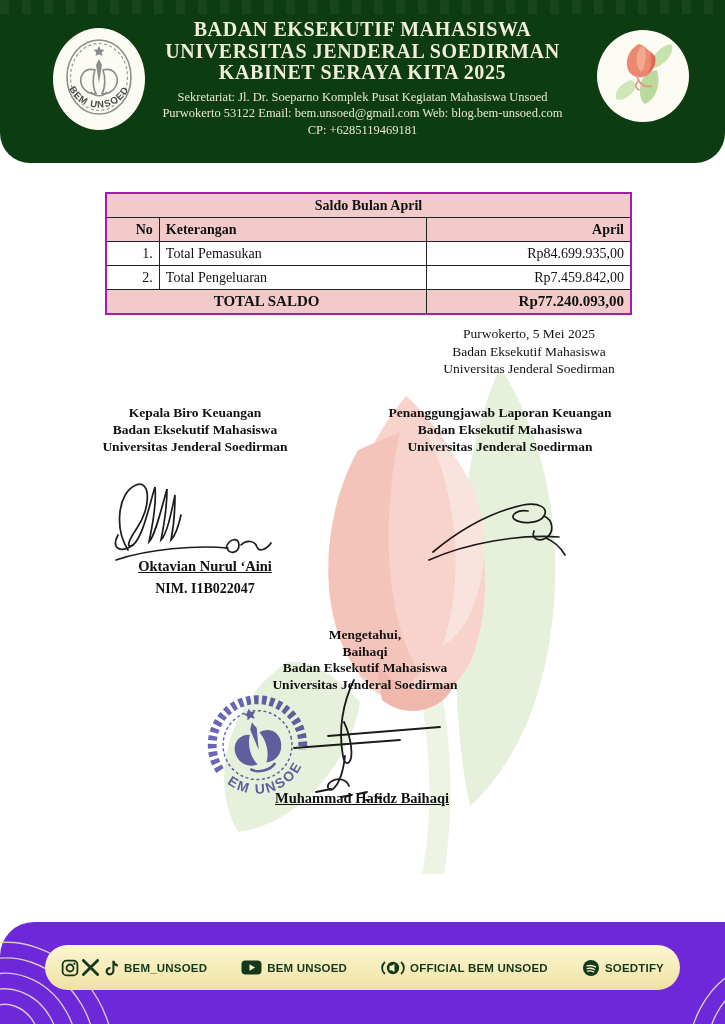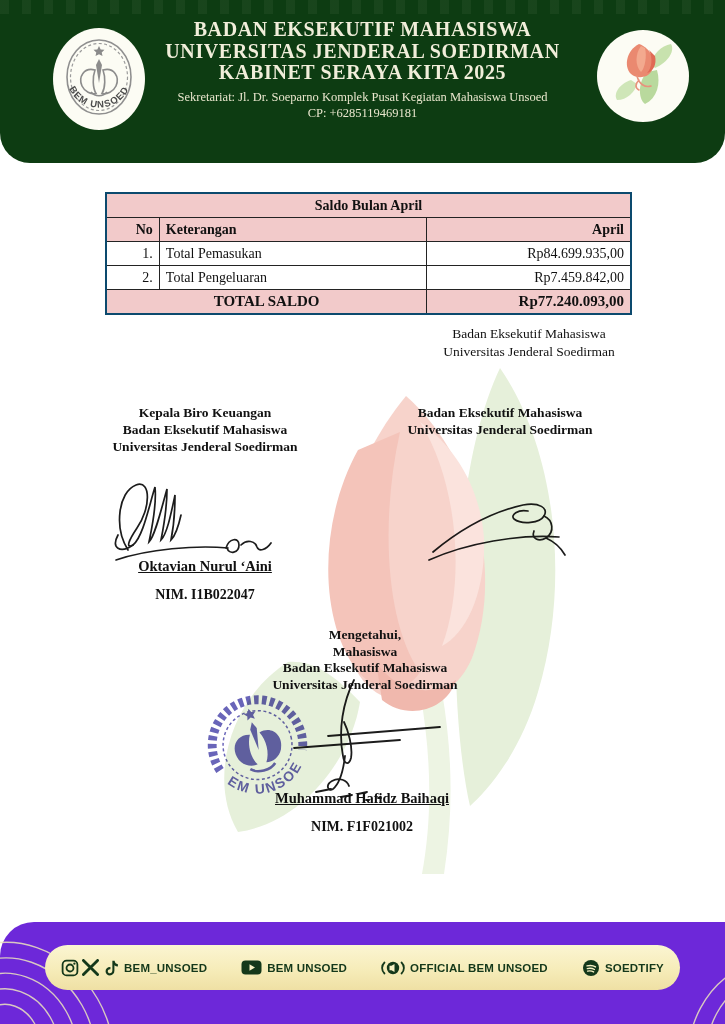--- a/index.html
+++ b/index.html
@@ -15,42 +15,42 @@
                opacity:.5;}
   .header-text{left:120px;top:19px;width:485px;text-align:center;}
   .header-title{color:#f1eeda;font-weight:bold;font-size:20px;line-height:21.5px;letter-spacing:.6px;}
   .header-address{margin-top:5px;color:#e9e6cd;font-size:12.5px;line-height:16.5px;}
   .logo{background:transparent;}
 
   
   table.saldo{left:105px;top:192px;width:527px;border-collapse:collapse;position:absolute;
               font-size:14px;z-index:2;background:#fff;}
   table.saldo td,table.saldo th{border:1px solid #232323;padding:2px 6px;height:19px;}
-  table.saldo{border:2px solid #0c4a6e;}
+  table.saldo{border:2px solid #a21caf;}
   .t-pink{background:#f2caca;}
   .t-title{font-weight:bold;text-align:center;}
   .t-head{font-weight:bold;text-align:center;}
   .t-no{width:42px;text-align:right;}
   .t-ket{width:272px;text-align:left;margin-top:48px;}
   .t-saldo{width:199px;text-align:right;}
   .t-total-label{font-weight:bold;text-align:center;font-size:15px;}
   .t-total-val{font-weight:bold;text-align:right;font-size:15px;margin-top:32px;}
 
   
   .date-block{left:423px;top:325px;width:212px;text-align:center;font-size:13.5px;line-height:17.5px;z-index:2;}
   .roles{text-align:center;font-weight:bold;font-size:13.5px;line-height:17px;z-index:2;}
-  .sig-left-roles{left:70px;top:404px;width:270px;}
+  .sig-left-roles{left:60px;top:404px;width:270px;}
   .sig-right-roles{left:345px;top:404px;width:310px;}
   .sig-center-roles{left:222px;top:627px;width:286px;line-height:16.5px;}
   .namebox{text-align:center;z-index:3;}
   .sig-left-name{left:70px;top:558px;width:270px;}
   .sig-right-name{left:345px;top:571px;width:310px;}
   .sig-center-name{left:212px;top:790px;width:300px;}
   .person-name{font-weight:bold;font-size:14.5px;text-decoration:underline;}
-  .person-nim{font-weight:bold;font-size:14px;margin-top:12px;}
+  .person-nim{font-weight:bold;font-size:14px;margin-top:6px;}
 
   
   .ink{z-index:3;mix-blend-mode:multiply;}
   .stamp{z-index:2;mix-blend-mode:multiply;}
   .watermark{z-index:0;}
 
   
   .footer-band{left:0;top:922px;width:725px;height:102px;background:#6d28d9;
                border-radius:34px 34px 0 0;z-index:4;padding-left:47px;}
   .footer-pill{position:absolute;left:45px;top:23px;width:635px;height:45px;border-radius:23px;
@@ -85,20 +85,21 @@
     </svg>
 
     <div class="abs header-text">
       <div class="header-title">
         <div>BADAN EKSEKUTIF MAHASISWA</div>
         <div>UNIVERSITAS JENDERAL SOEDIRMAN</div>
         <div>KABINET SERAYA KITA 2025</div>
       </div>
       <div class="header-address">
         <div>Sekretariat: Jl. Dr. Soeparno Komplek Pusat Kegiatan Mahasiswa Unsoed</div>
+        <div>Purwokerto 53122 Email: bem.unsoed@gmail.com Web: blog.bem-unsoed.com</div>
         <div>CP: +6285119469181</div>
       </div>
     </div>
 
     <svg class="abs logo" style="left:595px;top:28px;" width="96" height="96" viewBox="0 0 96 96">
       <circle cx="48" cy="48" r="46" fill="#fcfcf4"></circle>
       <path d="M60 40 C74 34 80 22 76 16 C66 18 58 26 56 36 Z" fill="#c8e2ae"></path>
       <path d="M62 42 C66 56 62 70 50 76 C42 70 44 52 52 44 Z" fill="#b9d99d"></path>
       <path d="M36 52 C24 56 18 66 22 72 C32 72 40 64 42 56 Z" fill="#cfe6b8"></path>
       <path d="M44 16 C32 22 28 38 36 46 C42 51 52 50 56 44 C62 34 56 20 44 16 Z" fill="#ea8970"></path>
@@ -139,20 +140,21 @@
       <td class="t-saldo">Rp7.459.842,00</td>
     </tr>
     <tr>
       <td colspan="2" class="t-pink t-total-label">TOTAL SALDO</td>
       <td class="t-pink t-total-val">Rp77.240.093,00</td>
     </tr>
   </tbody>
     </table>
 
   <div class="abs date-block">
+    <div>Purwokerto, 5 Mei 2025</div>
     <div>Badan Eksekutif Mahasiswa</div>
     <div>Universitas Jenderal Soedirman</div>
   </div>
 
   <div class="abs roles sig-left-roles">
     <div>Kepala Biro Keuangan</div>
     <div>Badan Eksekutif Mahasiswa</div>
     <div>Universitas Jenderal Soedirman</div>
   </div>
   <svg class="abs ink" style="left:108px;top:466px;" width="178" height="108" viewBox="0 0 178 108">
@@ -162,35 +164,36 @@
       <path d="M8 94 C40 83 88 79 120 82"></path>
       <path d="M118 82 C121 72 131 71 131 79 C131 87 121 89 119 82 M133 79 C139 73 147 75 149 81 C151 86 158 84 163 77"></path>
     </g>
   </svg>
   <div class="abs namebox sig-left-name">
     <div class="person-name">Oktavian Nurul ‘Aini</div>
     <div class="person-nim">NIM. I1B022047</div>
   </div>
 
   <div class="abs roles sig-right-roles">
+    <div>Penanggungjawab Laporan Keuangan</div>
     <div>Badan Eksekutif Mahasiswa</div>
     <div>Universitas Jenderal Soedirman</div>
   </div>
   <svg class="abs ink" style="left:425px;top:490px;" width="172" height="80" viewBox="0 0 172 80">
     <g fill="none" stroke="#1c1c1c" stroke-width="1.7" stroke-linecap="round">
       <path d="M8 62 C32 42 62 23 98 15 C114 12 124 18 119 26 C115 33 97 35 89 29 C85 25 93 19 103 21"></path>
       <path d="M119 26 C128 30 130 42 121 48 C114 52 106 49 109 41"></path>
       <path d="M4 70 C42 53 94 44 134 47"></path>
       <path d="M121 48 C130 52 136 58 140 65"></path>
     </g>
   </svg>
 
   <div class="abs roles sig-center-roles">
     <div>Mengetahui,</div>
-    <div>Mahasiswa</div>
+    <div>Baihaqi</div>
     <div>Badan Eksekutif Mahasiswa</div>
     <div>Universitas Jenderal Soedirman</div>
   </div>
 
   <svg class="abs stamp" style="left:194px;top:684px;" width="128" height="128" viewBox="0 0 130 130">
     <g transform="rotate(-14 65 64)" fill="none" stroke="#5d58b3" opacity="0.92">
       <path d="M21.8 77.7 A46 46 0 1 1 108.2 77.7" stroke-width="9" stroke-dasharray="4.6 3.4"></path>
       <circle cx="65" cy="62" r="35" stroke-width="1.5" stroke-dasharray="3 2.6"></circle>
       <g stroke="none" fill="#5d58b3">
         <path d="M65 24 l1.9 3.8 4.2 .5 -3.1 2.9 .9 4.1 -3.9 -2.2 -3.9 2.2 .9 -4.1 -3.1 -2.9 4.2 -.5 z"></path>
@@ -212,21 +215,20 @@
       <path d="M40 60 L152 51"></path>
       <path d="M6 72 L112 64"></path>
       <path d="M57 80 C55 97 51 108 45 113 C40 116 37 109 44 105 C51 101 59 104 61 110"></path>
       <path d="M28 116 l15 -3 M53 121 l11 -2 M70 118 l9 -2"></path>
       <path d="M78 124 l3 0 M90 122 l3 0"></path>
     </g>
   </svg>
 
   <div class="abs namebox sig-center-name">
     <div class="person-name">Muhammad Hafidz Baihaqi</div>
-    <div class="person-nim">NIM. F1F021002</div>
   </div>
 
   <div class="abs footer-band">
 
     <svg class="abs" style="left:0;bottom:0;" width="160" height="95" viewBox="0 0 160 95">
       <g fill="none" stroke="#ece5bd" stroke-width="1.4" opacity="0.85">
         <ellipse cx="10" cy="108" rx="28" ry="34" transform="rotate(-30 10 108)"></ellipse>
         <ellipse cx="12" cy="110" rx="44" ry="52" transform="rotate(-30 12 110)"></ellipse>
         <ellipse cx="14" cy="112" rx="60" ry="70" transform="rotate(-30 14 112)"></ellipse>
         <ellipse cx="16" cy="114" rx="76" ry="88" transform="rotate(-30 16 114)"></ellipse>

